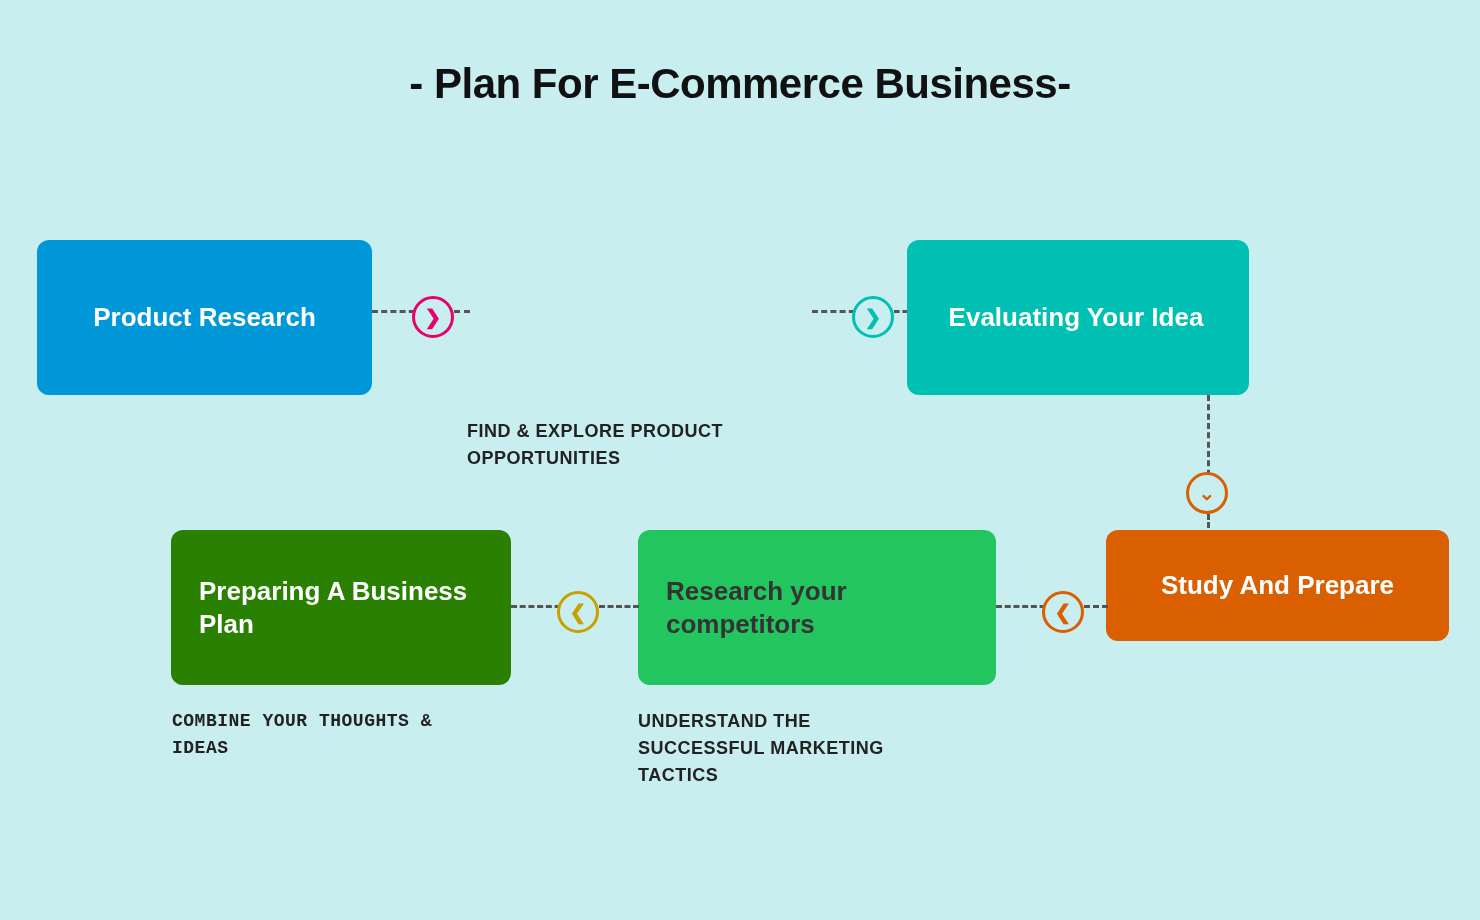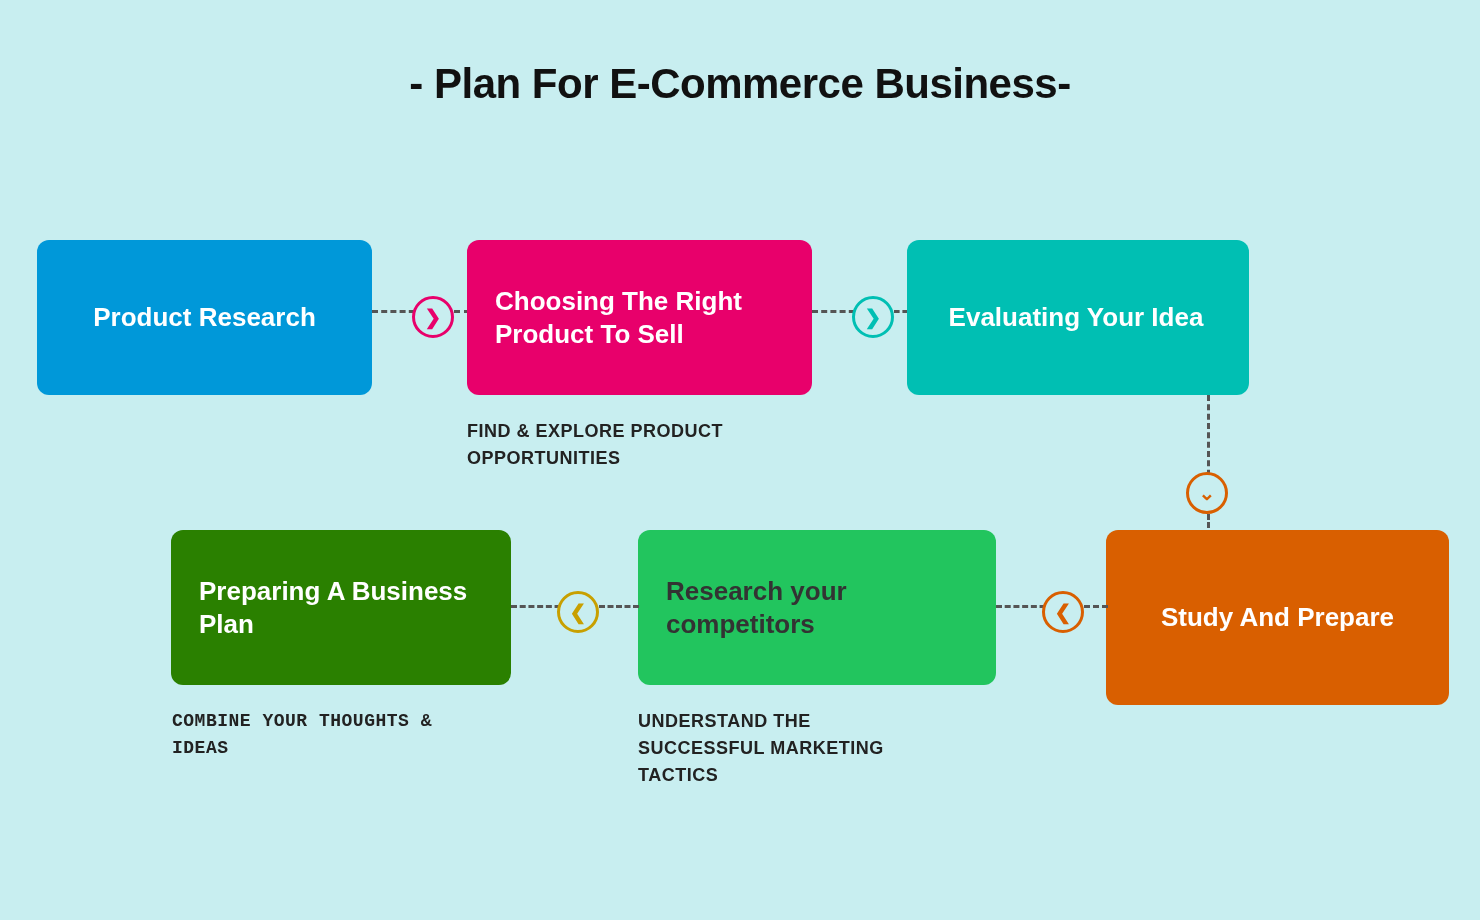--- a/index.html
+++ b/index.html
@@ -91,21 +91,21 @@
     }
     .box-research .box-label {
       color: #333;
     }
 
     .box-study {
       background-color: #d95f00;
       left: 1106px;
       top: 370px;
       width: 343px;
-      height: 175px;
+      height: 111px;
     }
 
     
     .subtitle {
       position: absolute;
       font-size: 18px;
       font-weight: 700;
       color: #222;
       letter-spacing: 0.5px;
       text-transform: uppercase;
@@ -160,23 +160,20 @@
 <div class="diagram-container">
 
   <div class="box box-product-selection">
     <span class="box-label">Product Research</span>
   </div>
 
   <div style="position:absolute; left:372px; top:150px; width:52px; border-top:3px dashed #555;"></div>
   <div class="arrow-circle arrow-right" style="position:absolute; left:412px; top:136px;">❯</div>
   <div style="position:absolute; left:454px; top:150px; width:16px; border-top:3px dashed #555;"></div>
 
-  <div class="box box-choosing">
-    <span class="box-label">Choosing The Right Product To Sell</span>
-  </div>
 
   <div class="subtitle" style="left: 467px; top: 258px; width: 270px;">FIND &amp; EXPLORE PRODUCT OPPORTUNITIES</div>
 
   <div style="position:absolute; left:812px; top:150px; width:52px; border-top:3px dashed #555;"></div>
   <div class="arrow-circle arrow-right-teal" style="position:absolute; left:852px; top:136px;">❯</div>
   <div style="position:absolute; left:894px; top:150px; width:14px; border-top:3px dashed #555;"></div>
 
   <div class="box box-evaluating">
     <span class="box-label">Evaluating Your Idea</span>
   </div>

